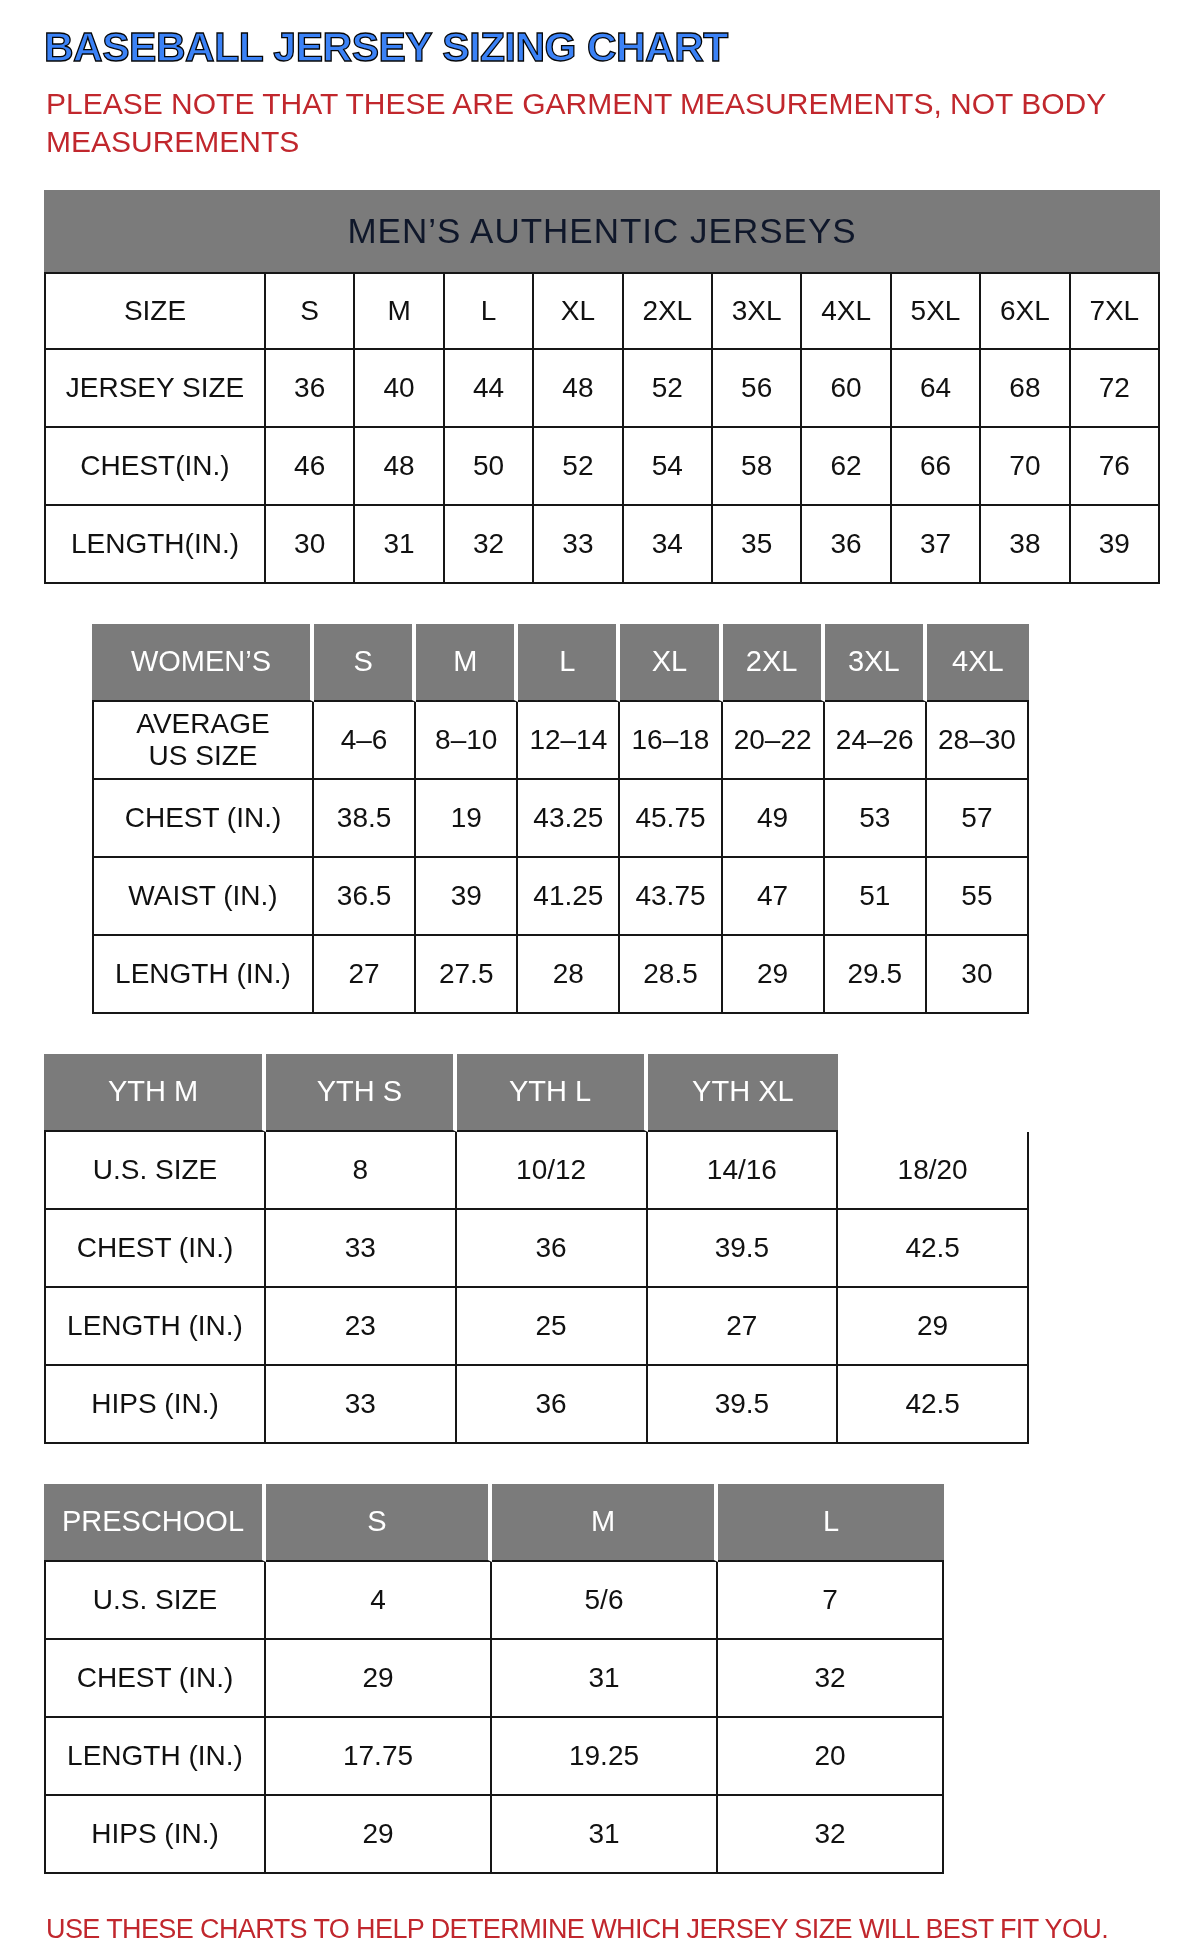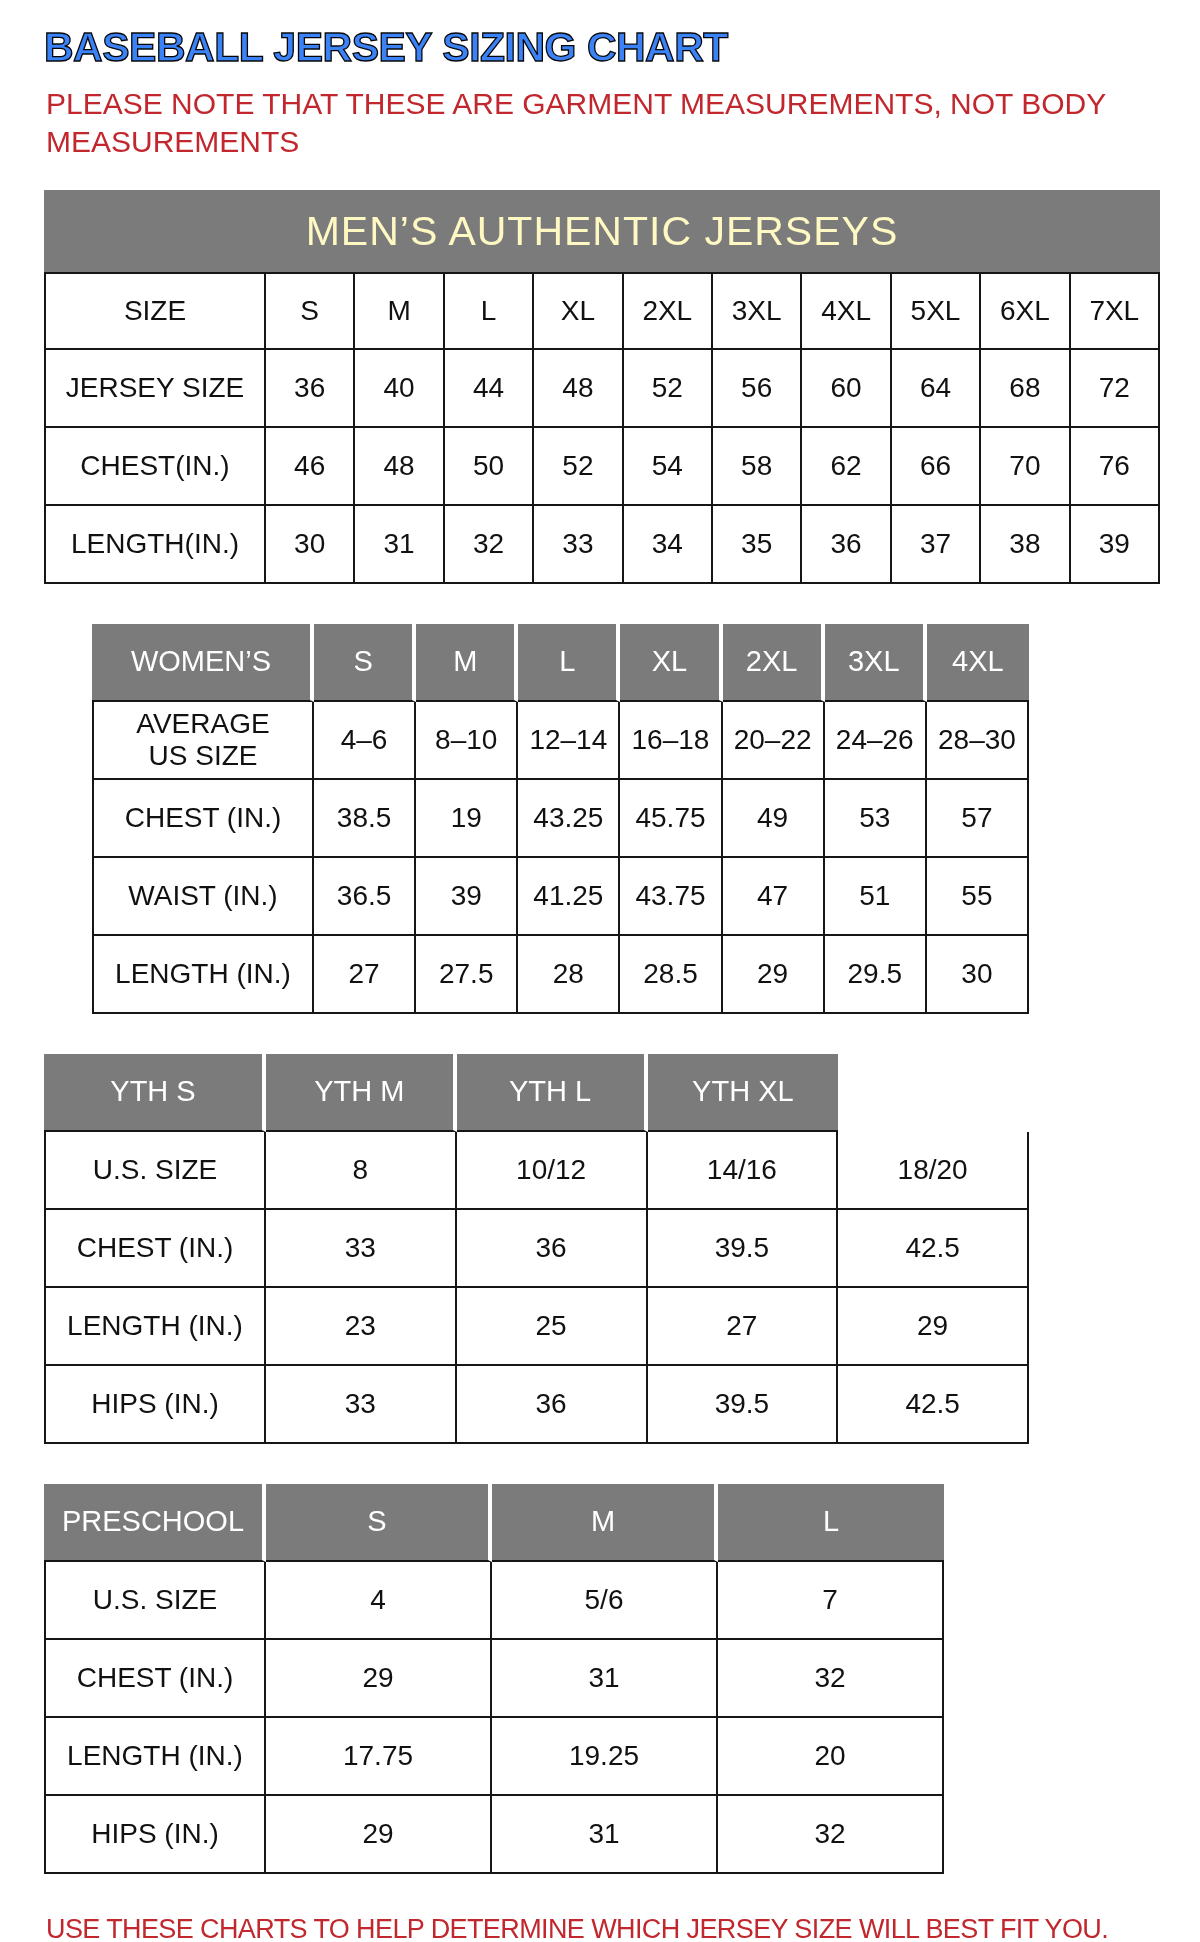--- a/index.html
+++ b/index.html
@@ -42,25 +42,25 @@
     margin: 0 0 40px 0;
   }
   .mens      { width: 1116px; }
   .womens    { width: 985px; padding-left: 48px;  }
   .boys      { width: 985px;  }
   .preschool { width: 900px;  }
 
   .banner {
     height: 82px;
     background: var(--gray);
-    color: #fef9c3;
+    color: #0f172a;
     display: flex;
     align-items: center;
     justify-content: center;
-    font-size: 41px;
+    font-size: 35px;
     letter-spacing: 1px;
   }
   .row { display: grid; }
   .mens .row      { grid-template-columns: 222px repeat(10, 1fr); }
   .womens .row    { grid-template-columns: 222px repeat(7, 1fr); }
   .boys .row      { grid-template-columns: 222px repeat(4, 1fr); }
   .preschool .row { grid-template-columns: 222px repeat(3, 1fr); }
 
   .cell {
     min-height: 78px;
@@ -214,22 +214,22 @@
         <div class="cell">28</div>
         <div class="cell">28.5</div>
         <div class="cell">29</div>
         <div class="cell">29.5</div>
         <div class="cell">30</div>
       </div>
     </div>
 
   <div class="sizing-table boys">
       <div class="row header-row">
+        <div class="cell">YTH M</div>
         <div class="cell">YTH S</div>
-        <div class="cell">YTH M</div>
         <div class="cell">YTH L</div>
         <div class="cell">YTH XL</div>
       </div>
       <div class="row">
         <div class="cell label-cell">U.S. SIZE</div>
         <div class="cell">8</div>
         <div class="cell">10/12</div>
         <div class="cell">14/16</div>
         <div class="cell">18/20</div>
       </div>

